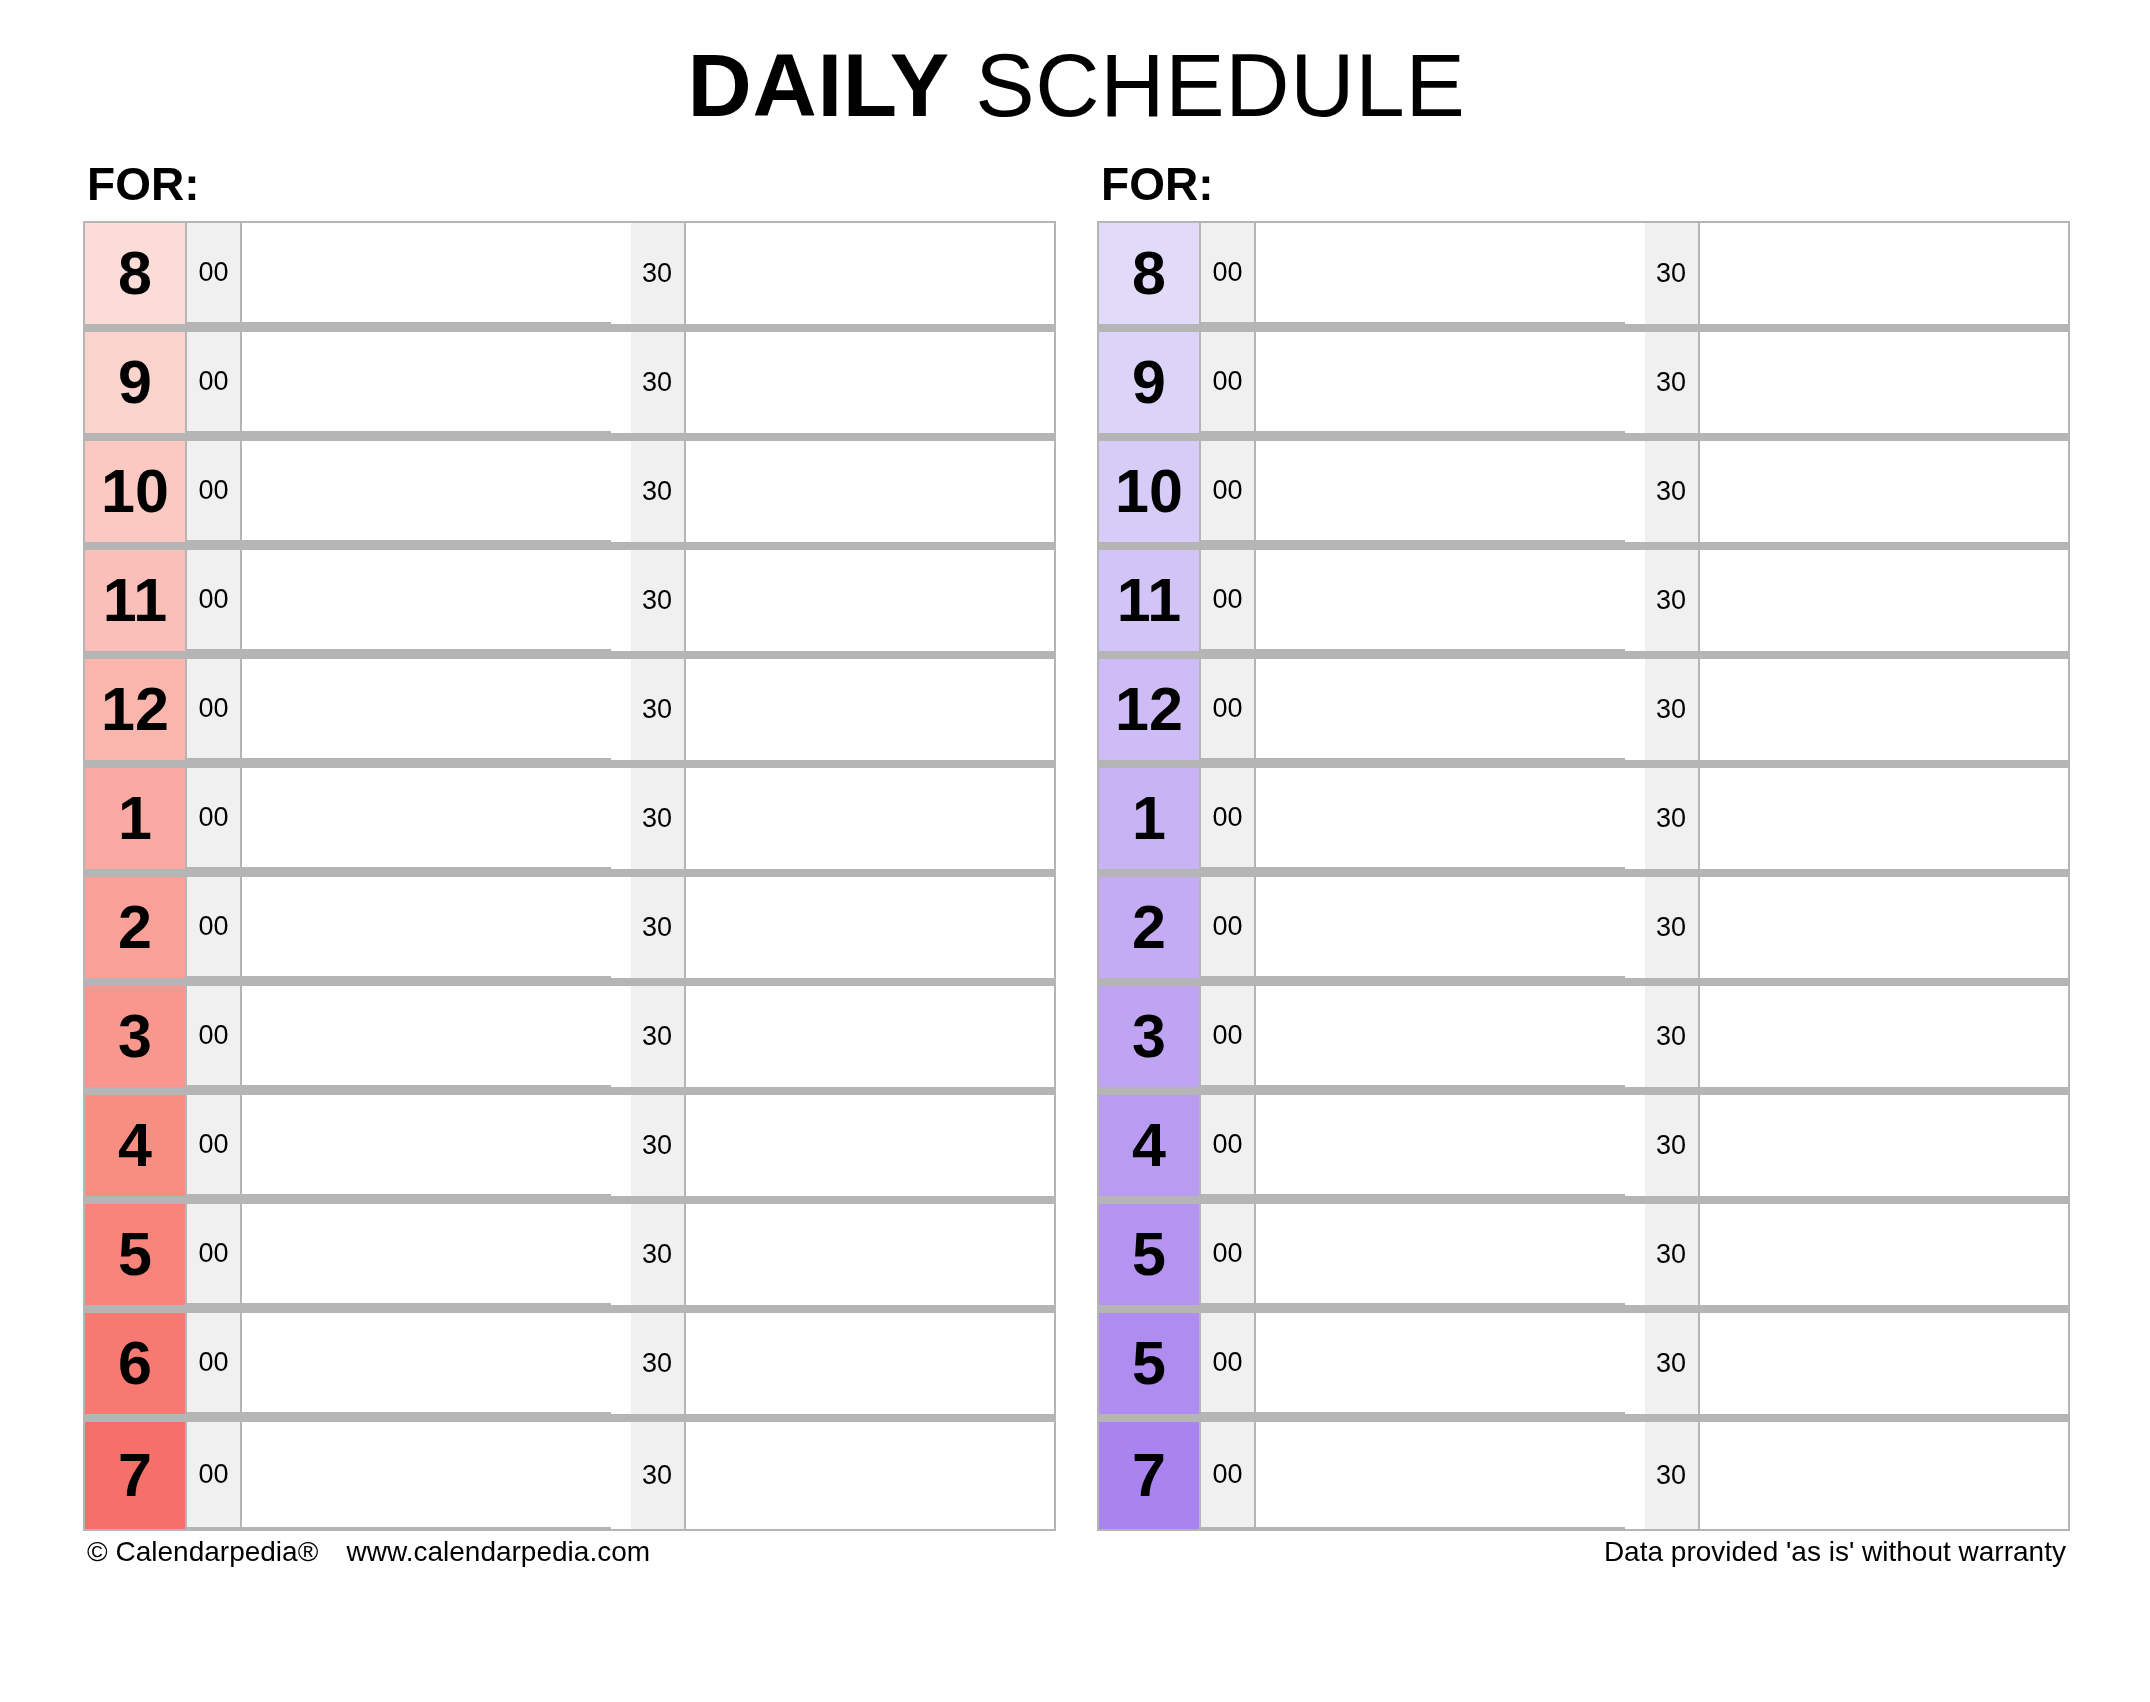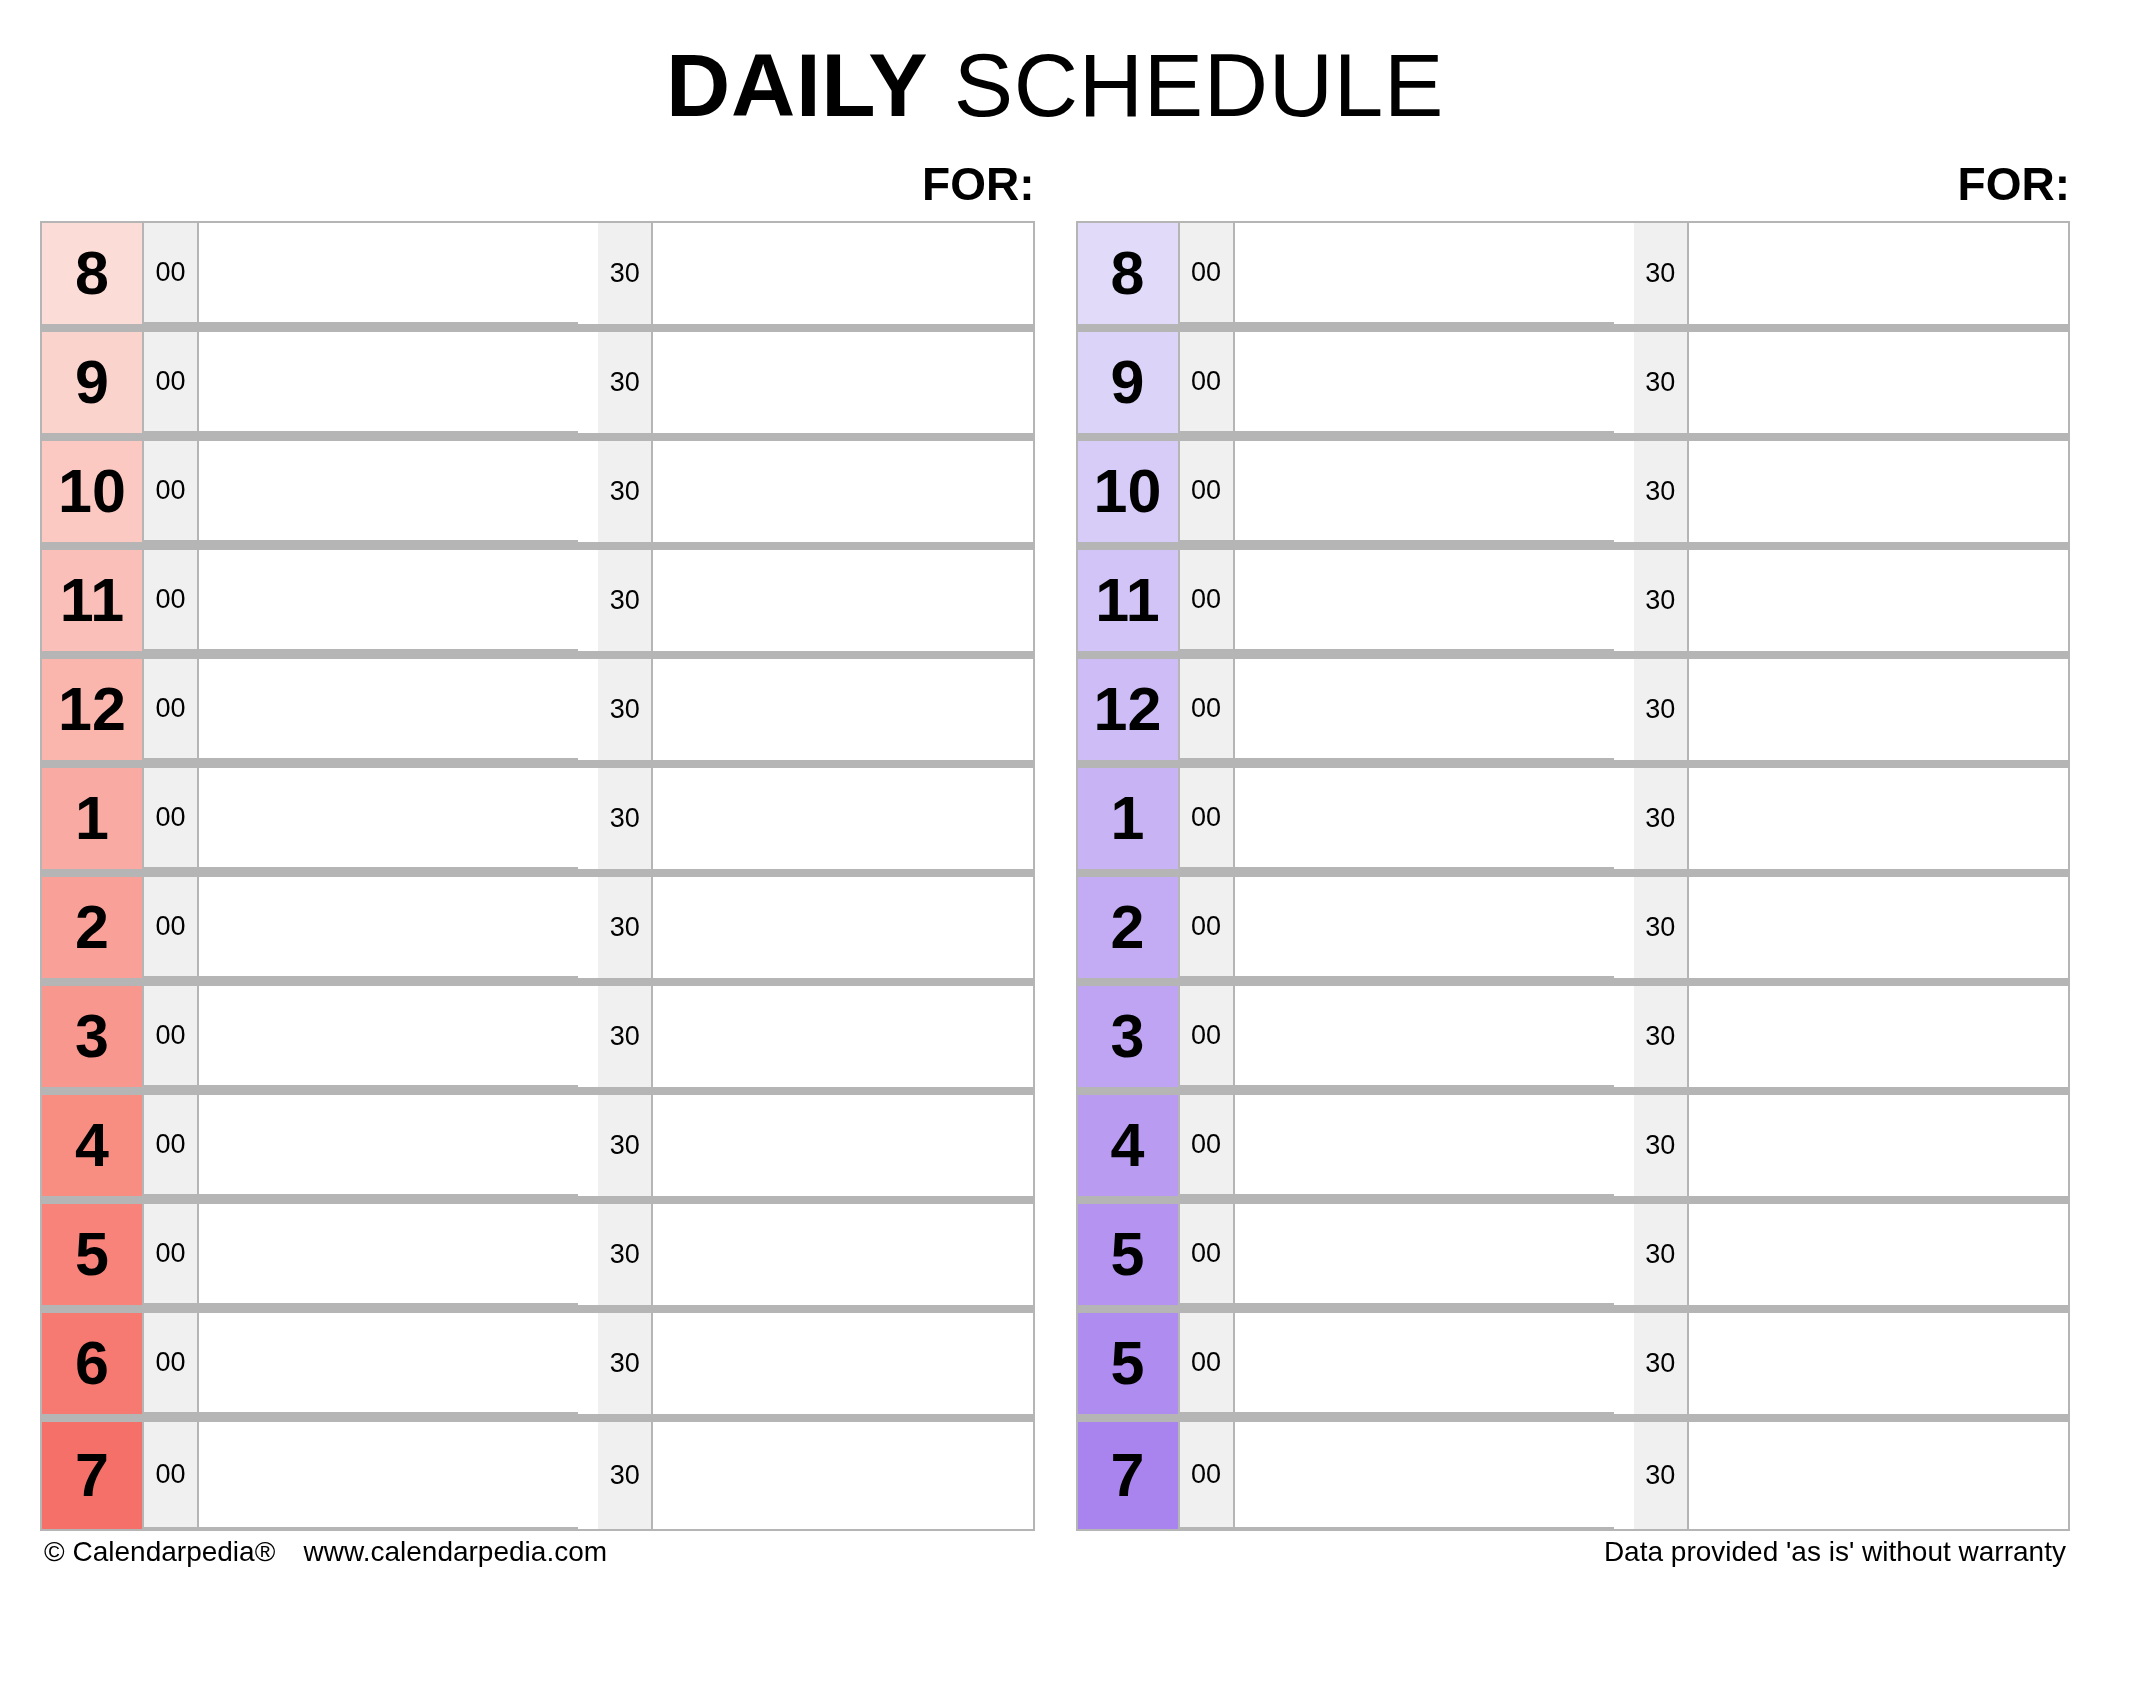--- a/index.html
+++ b/index.html
@@ -8,41 +8,40 @@
   }
   * { box-sizing: border-box; }
   html, body {
     margin: 0; padding: 0;
     background: #fff;
     font-family: Arial, Helvetica, sans-serif;
   }
   .page {
     width: 2125px;
     height: 1702px;
-    padding: 27px 55px 0 40px;
+    padding: 27px 55px 0 83px;
     position: relative;
   }
   .title {
     text-align: center;
     font-size: 89px;
     letter-spacing: 0.7px;
     margin: 6.8px 0 20.5px 0;
     white-space: nowrap;
   }
   .title .bold { font-weight: 900; }
   .title .light { font-weight: 400; }
   .columns {
     display: flex;
     gap: 41px;
   }
   .col {
     flex: 1;
     display: flex;
     flex-direction: column;
-    text-align: right;
   }
   .for-label {
     font-size: 46px;
     font-weight: 900;
     margin: 0 0 9.5px 4.1px;
   }
   .grid {
     border: 2.7px solid var(--border);
     border-bottom: none;
   }

